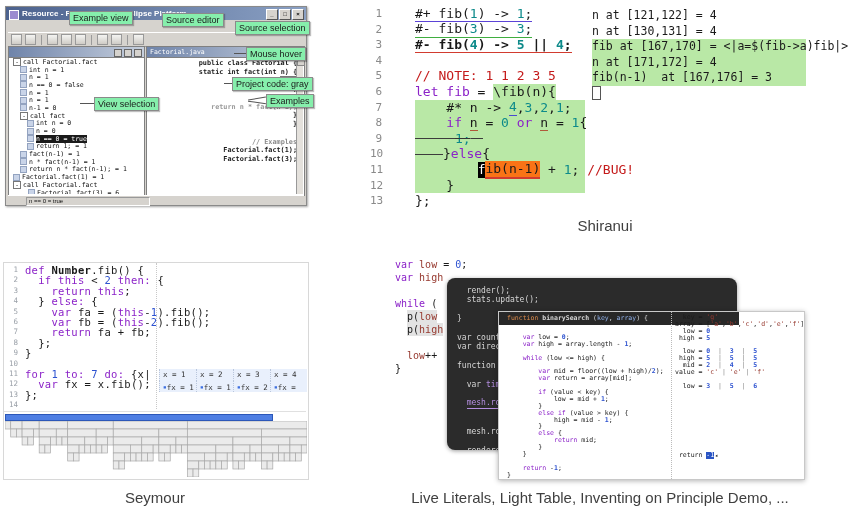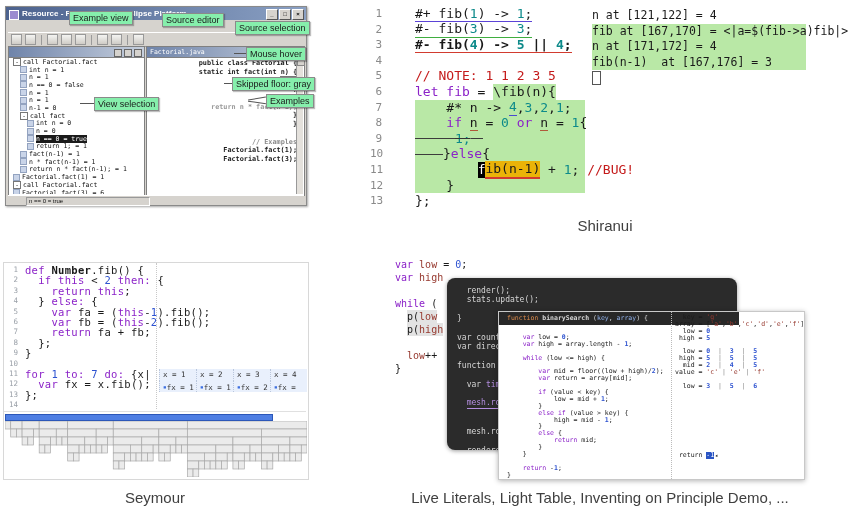--- a/index.html
+++ b/index.html
@@ -19,21 +19,21 @@
   .tk-r{color:#c41a1a}
   .tk-o{color:#d8884a}
   .tk-m{color:#97392f}
   .tk-g{color:#8a8a8a}
   .tk-w{color:#d6d6d6}
   .tk-v{color:#b48ee0}
   .tk-lb{color:#8fb0ea}
   .tk-bo{font-weight:bold}
   .tk-gray{color:#9a9a9a}
   .tk-cursor{background:#000;color:#fff}
-  .tk-hl{background:#eab308}
+  .tk-hl{background:#f97316}
   .tk-sel{background:#0c4a6e;color:#fff}
   .tk-chip{border:1px solid #777;background:#f6f6f0;padding:0 2px;margin-left:3px;font-size:6px}
   .tk-grow{flex:1}
   .tk-rule{border-top:1px solid #3c3c3c;align-self:center;height:0}
   .tk-rw40{width:40px}.tk-rw28{width:28px}.tk-rw12{width:12px}
   .tk-gbgpad{background:#b9e8a6}
   .tk-strike{text-decoration:line-through;text-decoration-color:#333}
   .tk-ublue{border-bottom:1px solid #4a4ad0}
   .tk-umar{border-bottom:1px solid #b05a3a}
   .tk-ured{border-bottom:2px solid #d23b2f}
@@ -196,21 +196,21 @@
           <div class="tree-row" style="padding-left: 10px;"><span class="tree-ico-e">-</span><span>call fact</span></div>
           <div class="tree-row" style="padding-left: 17px;"><span class="tree-ico-v"></span><span>int n = 0</span></div>
           <div class="tree-row" style="padding-left: 17px;"><span class="tree-ico-v"></span><span>n = 0</span></div>
           <div class="tree-row" style="padding-left: 17px;"><span class="tree-ico-v"></span><span class="tree-sel">n == 0 = true</span></div>
           <div class="tree-row" style="padding-left: 17px;"><span class="tree-ico-v"></span><span>return 1; = 1</span></div>
           <div class="tree-row" style="padding-left: 10px;"><span class="tree-ico-v"></span><span>fact(n-1) = 1</span></div>
           <div class="tree-row" style="padding-left: 10px;"><span class="tree-ico-v"></span><span>n * fact(n-1) = 1</span></div>
           <div class="tree-row" style="padding-left: 10px;"><span class="tree-ico-v"></span><span>return n * fact(n-1); = 1</span></div>
           <div class="tree-row" style="padding-left: 3px;"><span class="tree-ico-v"></span><span>Factorial.fact(1) = 1</span></div>
           <div class="tree-row" style="padding-left: 3px;"><span class="tree-ico-e">-</span><span>call Factorial.fact</span></div>
-          <div class="tree-row" style="padding-left: 3px; align-items: center;"><span class="tree-ico-v"></span><span>Factorial.fact(3) = 6</span></div>
+          <div class="tree-row" style="padding-left: 18px; align-items: center;"><span class="tree-ico-v"></span><span>Factorial.fact(3) = 6</span></div>
         </div>
     </div>
 
     <div id="ec-editor" class="abs pane">
       <div class="panetab">
         <span class="tablabel">Factorial.java</span>
         <span class="tabicons">
             <i></i>
           </span>
       </div>
@@ -236,21 +236,21 @@
     <div id="ec-status" class="abs">
       <span class="cell">n == 0 = true</span>
     </div>
   </section>
 
   <div class="callout" style="left:69px;top:11px">Example view</div>
   <div class="callout" style="left:162px;top:13px">Source editor</div>
   <div class="callout" style="left:235px;top:21px">Source selection</div>
   <div class="callout" style="left:246px;top:47px">Mouse hover</div>
   <div class="callout" style="left:94px;top:97px">View selection</div>
-  <div class="callout" style="left:232px;top:77px">Skipped floor: gray</div>
+  <div class="callout" style="left:232px;top:77px">Project code: gray</div>
   <div class="callout" style="left:266px;top:94px">Examples</div>
   <div class="connector" style="left:234px;top:53px;width:12px"></div>
   <div class="connector" style="left:80px;top:103px;width:14px"></div>
   <div class="connector" style="left:224px;top:83px;width:8px"></div>
   <div class="connector" style="left:248px;top:98px;width:18px;transform:rotate(-10deg)"></div>
   <div class="connector" style="left:248px;top:102px;width:18px;transform:rotate(8deg)"></div>
 
 
   <div id="sh-left" class="abs">
     <div id="sh-gutcol" class="abs">
@@ -279,20 +279,21 @@
         <div class="tline ln-green"><span class="tk-d">    </span><span class="tk-k">if</span><span class="tk-d"> </span><span class="tk-d tk-umar">n</span><span class="tk-d"> = </span><span class="tk-t">0</span><span class="tk-d"> </span><span class="tk-k">or</span><span class="tk-d"> </span><span class="tk-d tk-umar">n</span><span class="tk-d"> = </span><span class="tk-t">1</span><span class="tk-d">{</span><span class="tk-rule tk-grow"></span></div>
         <div class="tline ln-green"><span class="tk-rule tk-rw40"></span><span class="tk-t tk-strike">1;</span><span class="tk-rule tk-rw12"></span></div>
         <div class="tline ln-green"><span class="tk-rule tk-rw28"></span><span class="tk-d">}</span><span class="tk-k">else</span><span class="tk-d">{</span></div>
         <div class="tline ln-green"><span class="tk-d">        </span><span class="tk-cursor">f</span><span class="tk-d tk-hl tk-ured">ib(n-1)</span><span class="tk-d"> + </span><span class="tk-t">1</span><span class="tk-d">; </span><span class="tk-r">//BUG!</span></div>
         <div class="tline ln-green"><span class="tk-d">    }</span></div>
         <div class="tline"><span class="tk-d">};</span></div>
       </div>
   </div>
   <div id="sh-right" class="abs">
       <div class="tline"><span class="tk-d">n at [121,122] = 4</span></div>
+      <div class="tline"><span class="tk-d">n at [130,131] = 4</span></div>
       <div class="tline ln-green"><span class="tk-d">fib at [167,170] = &lt;|a=$(fib-&gt;a)fib|&gt;</span></div>
       <div class="tline ln-green"><span class="tk-d">n at [171,172] = 4</span></div>
       <div class="tline ln-green"><span class="tk-d">fib(n-1)  at [167,176] = 3</span></div>
       <div class="tline"><span class="tk-cbox"></span></div>
     </div>
 
   <div class="caption" style="left:480px;top:217px;width:250px">Shiranui</div>
 
   <section id="seymour" class="abs">
     <div id="sy-gut">

